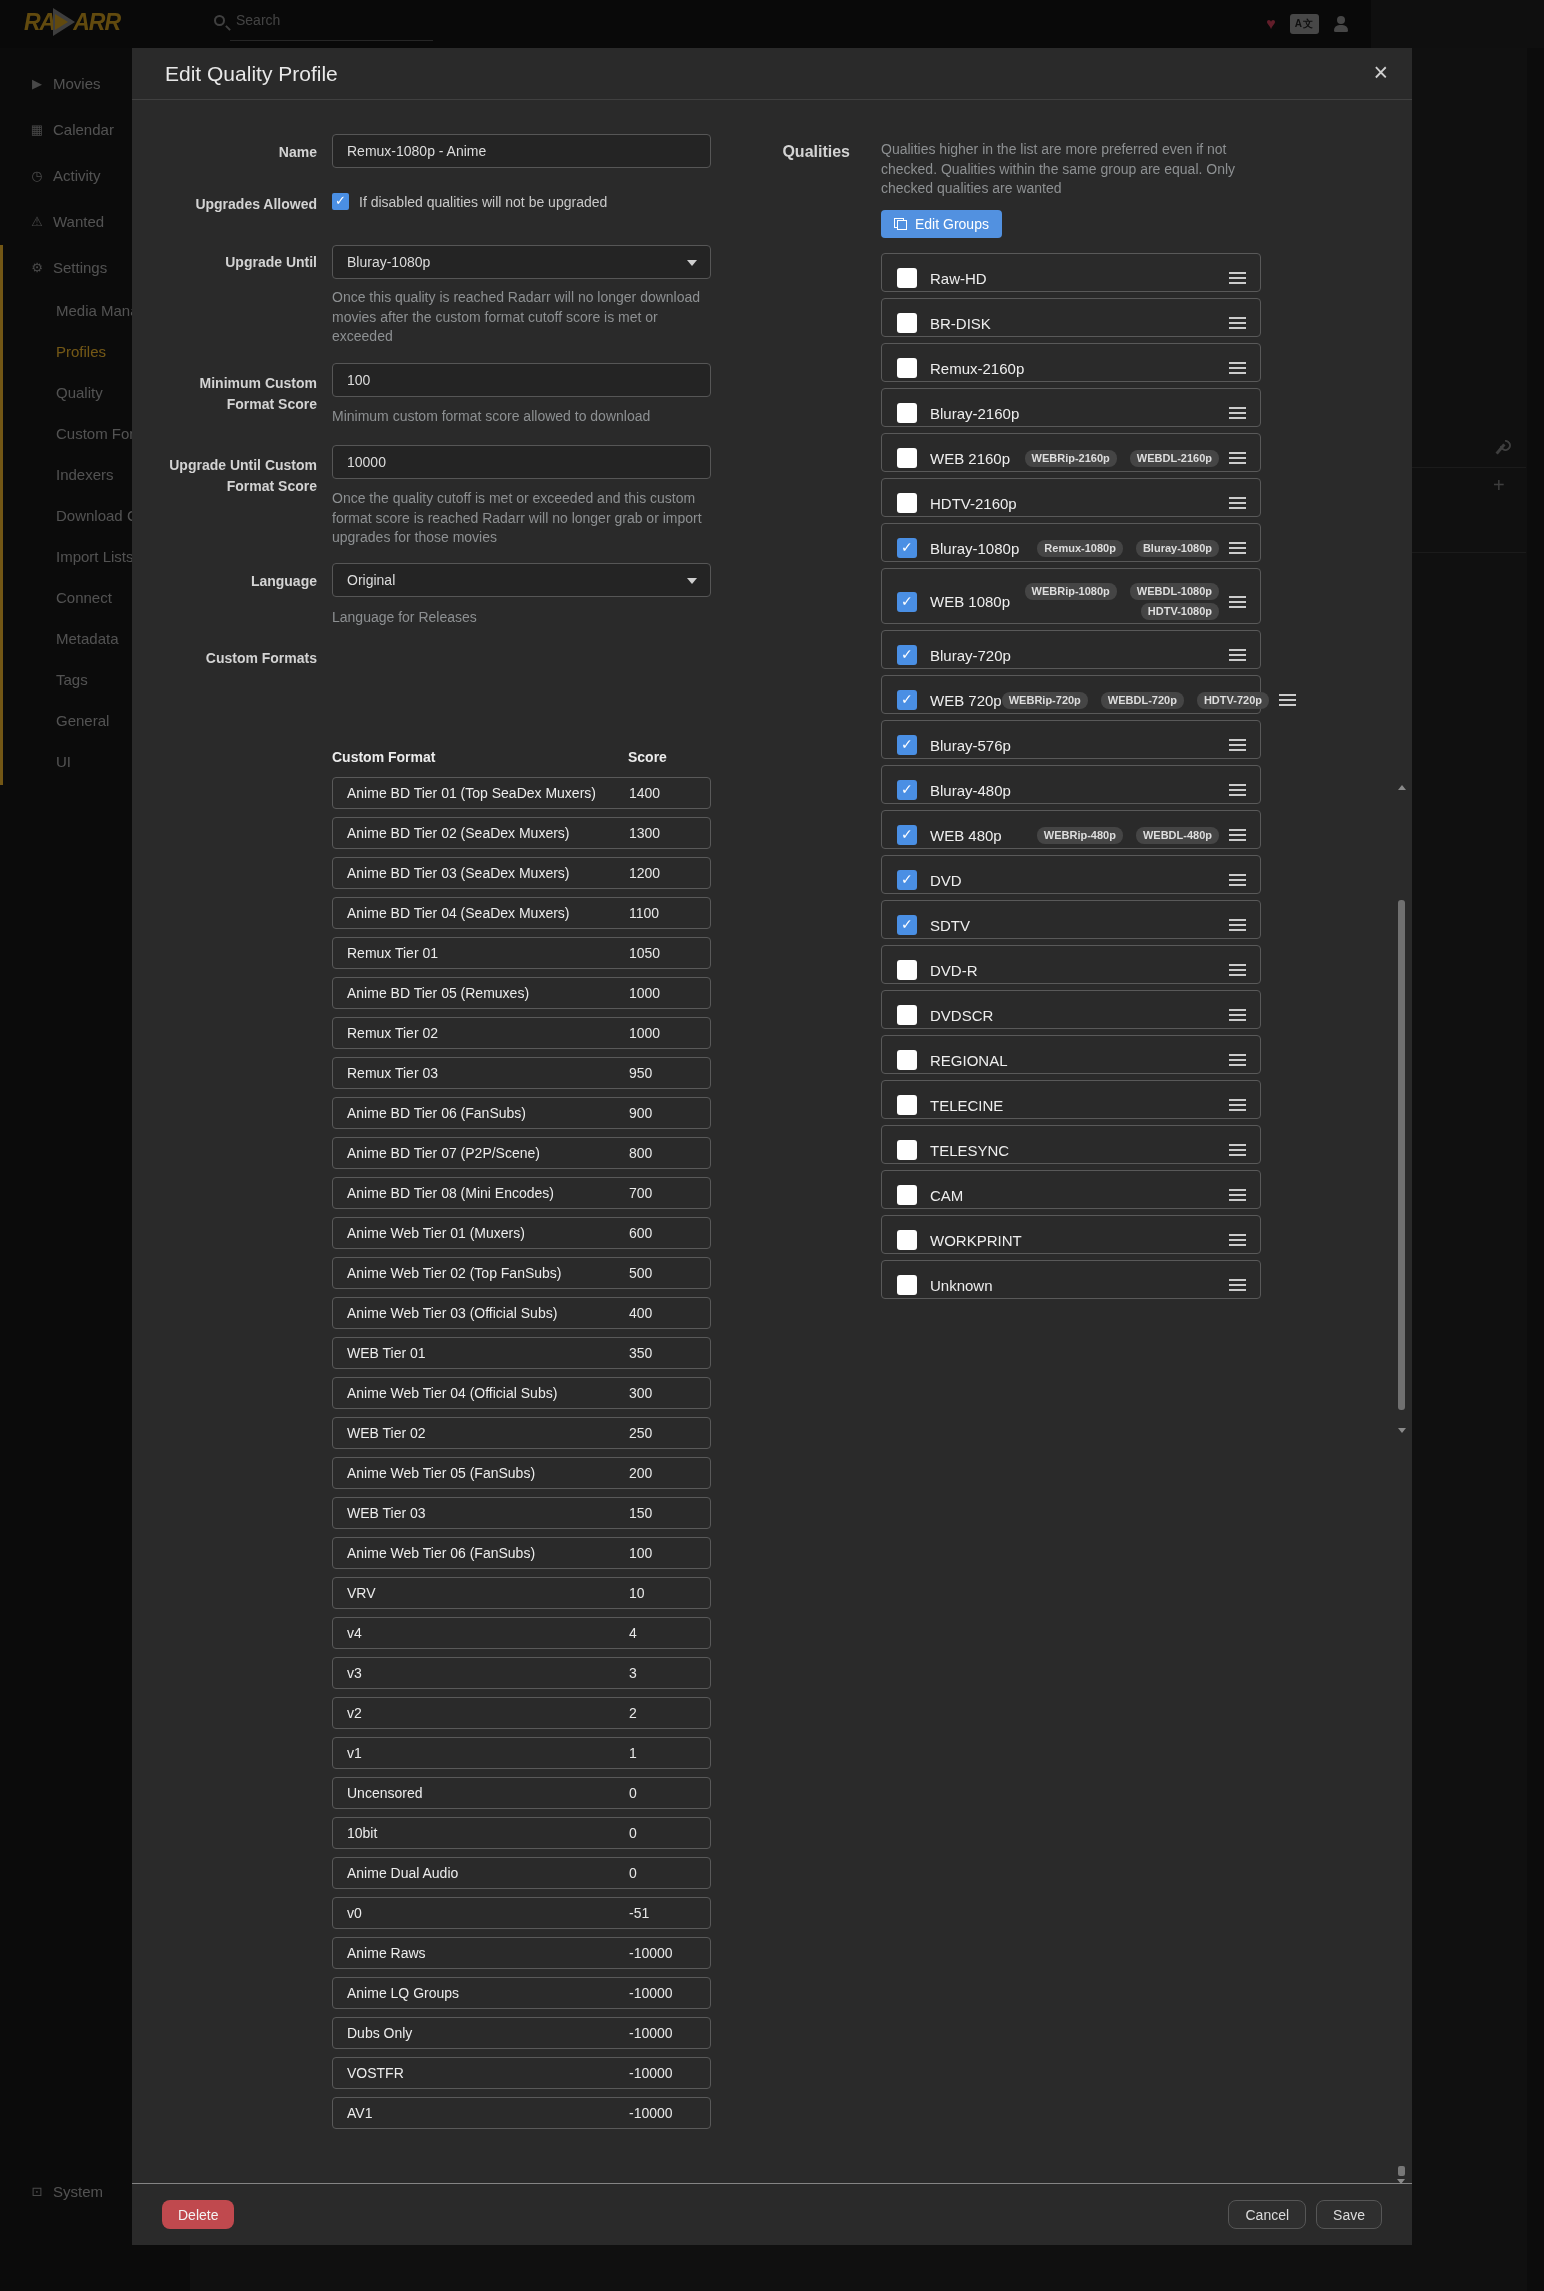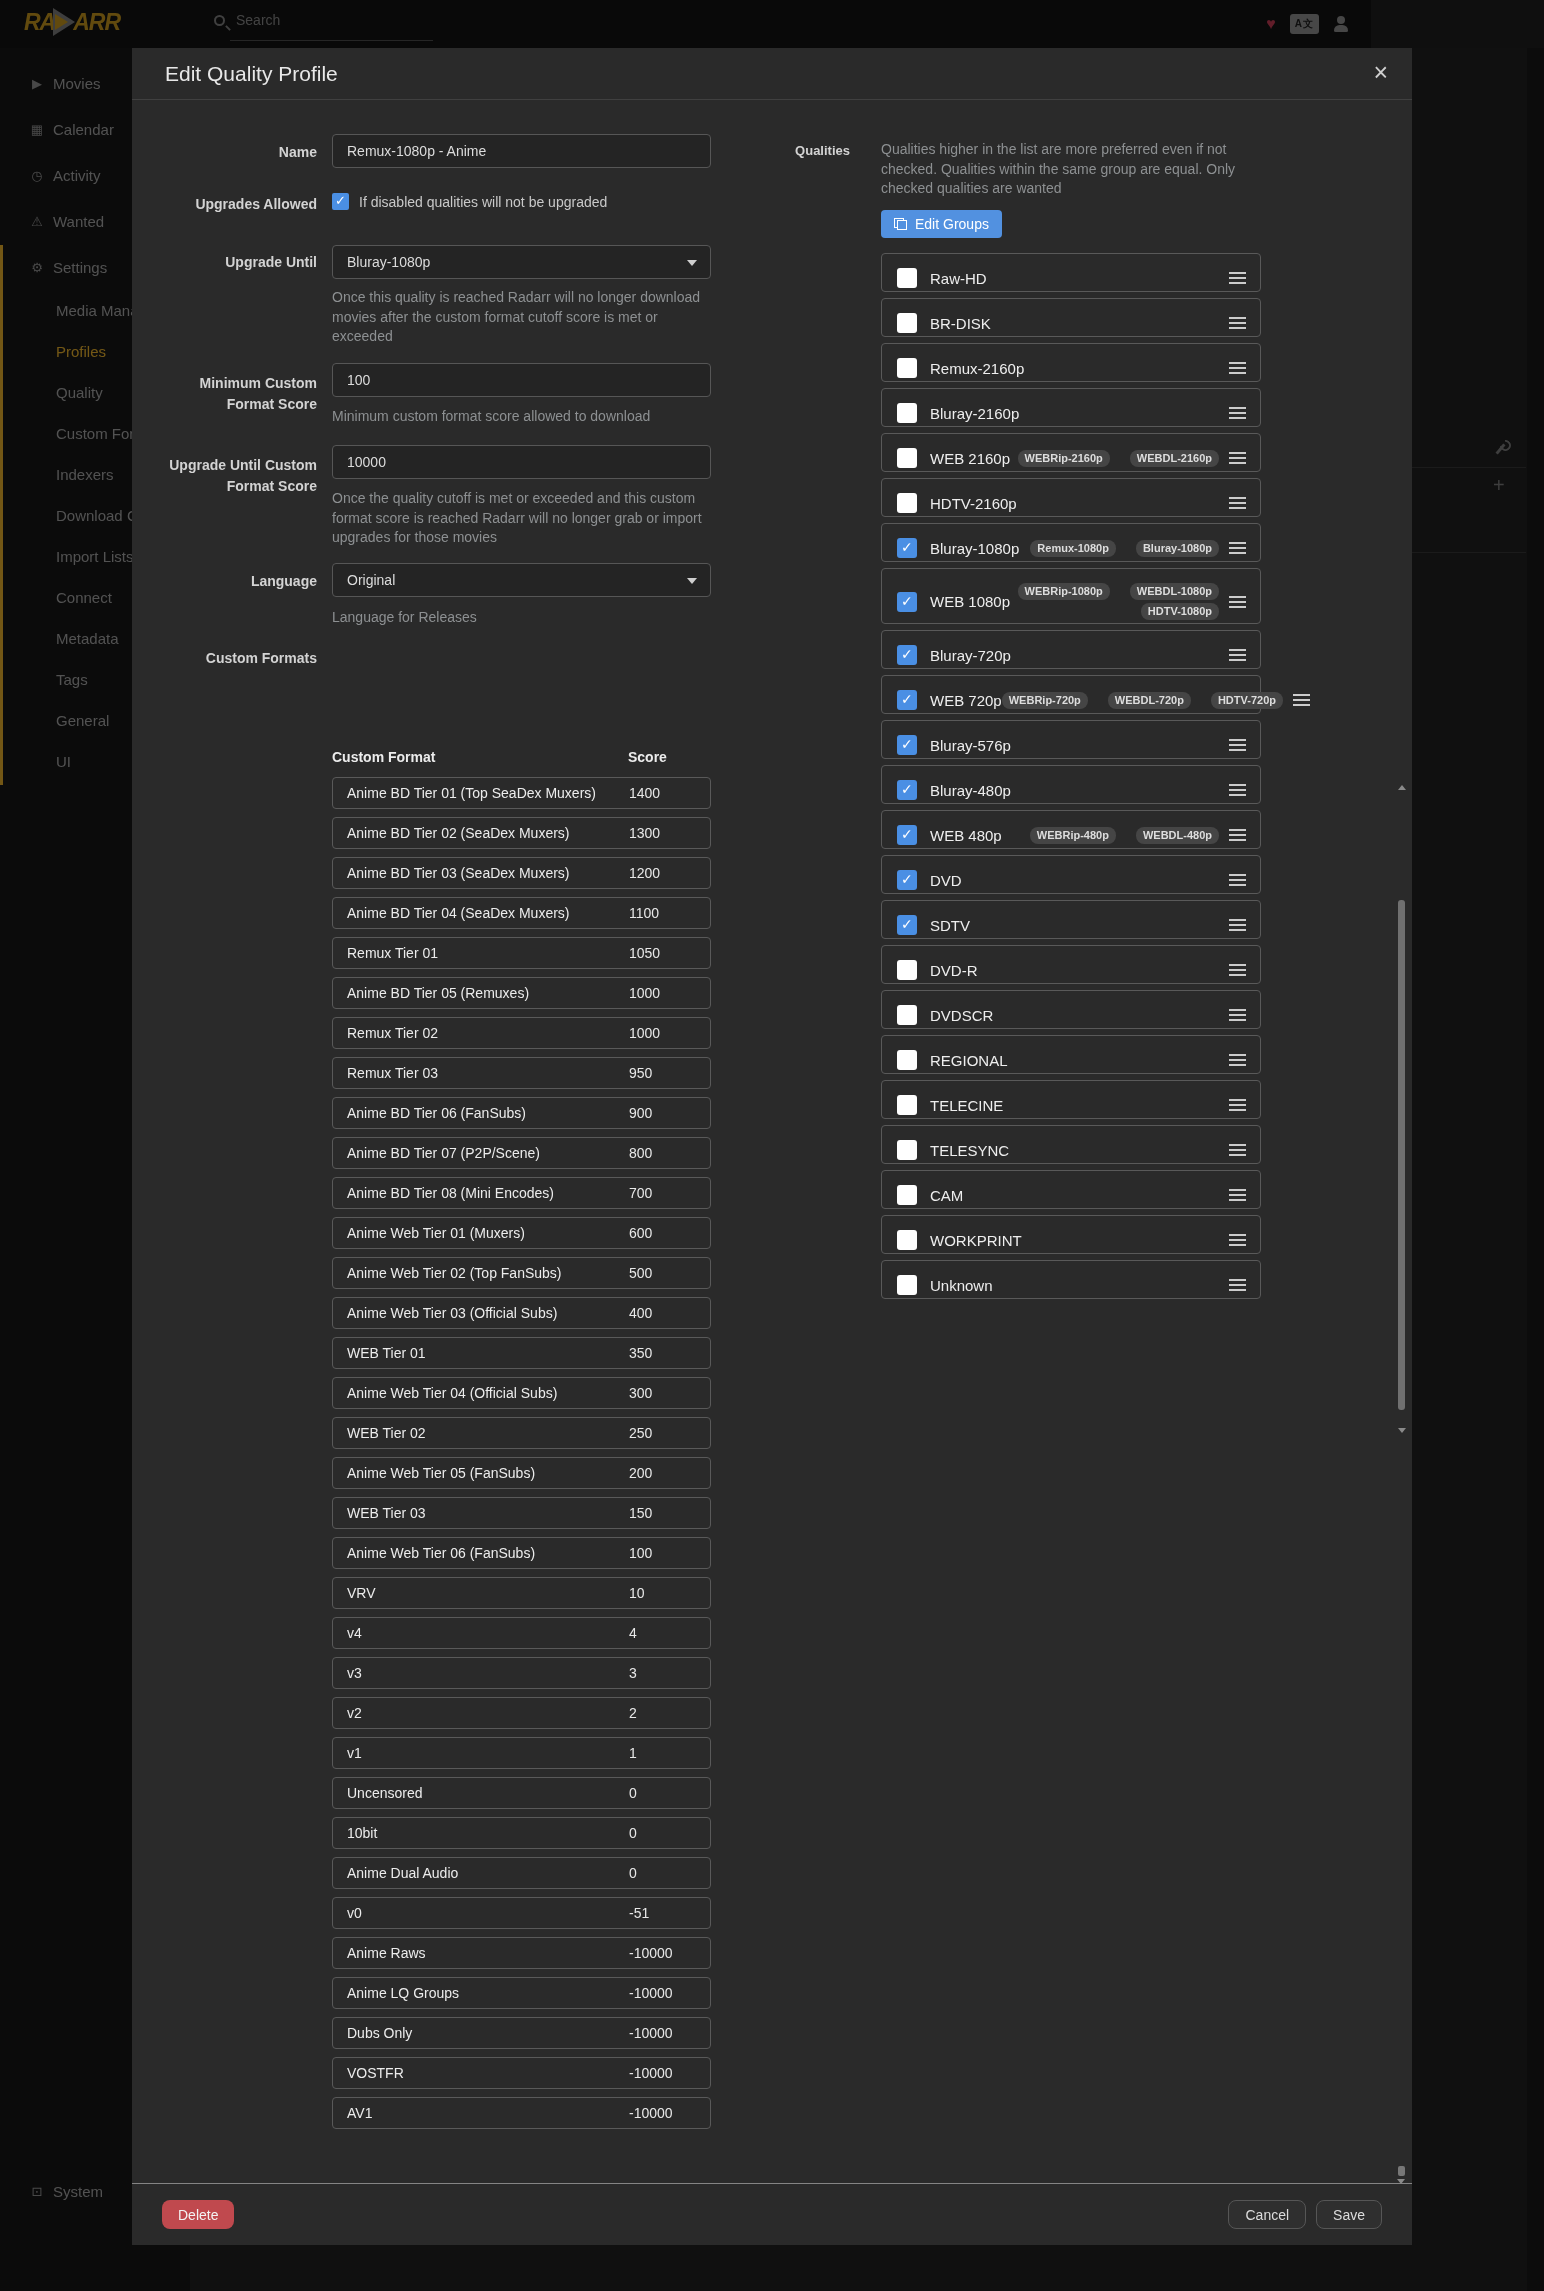--- a/index.html
+++ b/index.html
@@ -61,34 +61,34 @@
   .checkbox::after { content:"✓"; position:absolute; left:3px; top:0px; color:#fff; font-size:13px; font-weight:bold; }
   .chk-text { color:#c9c9c9; font-size:14px; }
 
   .cf-head { position:absolute; left:200px; top:701px; width:379px; font-weight:bold; color:#ececec; font-size:14px; }
   .cf-head .score-h { position:absolute; left:296px; }
   .cf-list { position:absolute; left:200px; top:729px; width:379px; }
   .cf-row { position:relative; display:flex; align-items:center; height:32px; border:1px solid #595959; border-radius:4px; margin-bottom:8px; padding:0 14px; }
   .cf-name { font-size:14px; color:#ececec; }
   .cf-score { position:absolute; left:296px; font-size:14px; color:#e8e8e8; }
 
-  .q-label { position:absolute; left:560px; top:95px; width:158px; text-align:right; font-weight:bold; color:#d3d3d3; font-size:13px; }
+  .q-label { position:absolute; left:560px; top:95px; width:158px; text-align:right; font-weight:bold; color:#d3d3d3; font-size:16px; }
   .q-desc { position:absolute; left:749px; top:92px; width:379px; color:#8d9092; font-size:14px; line-height:19.5px; white-space:pre-line; }
   .eg-btn { position:absolute; left:749px; top:162px; height:28px; background:#5291e0; border-radius:4px; display:flex; align-items:center; gap:8px; padding:0 13px; color:#fff; font-size:14px; cursor:pointer; }
   .eg-icon { position:relative; width:13px; height:12px; }
   .eg-icon::before { content:""; position:absolute; left:0; top:0; width:8px; height:8px; border:1px solid #fff; }
   .eg-icon::after { content:""; position:absolute; right:0; bottom:0; width:8px; height:8px; border:1px solid #fff; background:#5291e0; }
   .q-list { position:absolute; left:749px; top:205px; width:380px; }
   .q-row { display:flex; align-items:center; min-height:34px; border:1px solid #595959; border-radius:4px; margin-bottom:6px; padding:14px 14px 3px 15px; }
   .q-check { width:20px; height:20px; border-radius:3px; background:#fff; flex-shrink:0; position:relative; cursor:pointer; }
   .q-check.checked { background:#4a8fe4; }
   .q-check.checked::after { content:"✓"; position:absolute; left:4px; top:1px; color:#fff; font-size:14px; font-weight:bold; }
   .q-name { font-size:15px; color:#eeeeee; margin-left:13px; white-space:nowrap; }
   .q-badges { margin-left:auto; display:flex; flex-direction:column; align-items:flex-end; gap:3px; margin-right:10px; }
-  .badge-line { display:flex; gap:20px; }
+  .badge-line { display:flex; gap:13px; }
   .badge { background:#454545; color:#dddddd; font-size:11px; font-weight:bold; padding:2px 7px; border-radius:8px; line-height:13px; white-space:nowrap; }
   .drag { position:relative; width:17px; height:12px; border-top:2px solid #cccccc; border-bottom:2px solid #cccccc; flex-shrink:0; cursor:grab; }
   .drag::after { content:""; position:absolute; left:0; top:3px; width:17px; height:2px; background:#cccccc; }
 
   .m-footer { position:absolute; left:0; top:2135px; right:0; height:62px; border-top:1px solid #858585; display:flex; align-items:center; padding:0 30px; }
   .btn { height:29px; border-radius:8px; font-size:14px; display:flex; align-items:center; padding:0 16px; cursor:pointer; }
   .btn-danger { background:#c0494e; color:#f3f3f3; }
   .btn-dim { background:#2f2f2f; border:1px solid #565656; color:#dcdcdc; }
   .f-spacer { flex:1; }
   .btn + .btn { margin-left:10px; }

